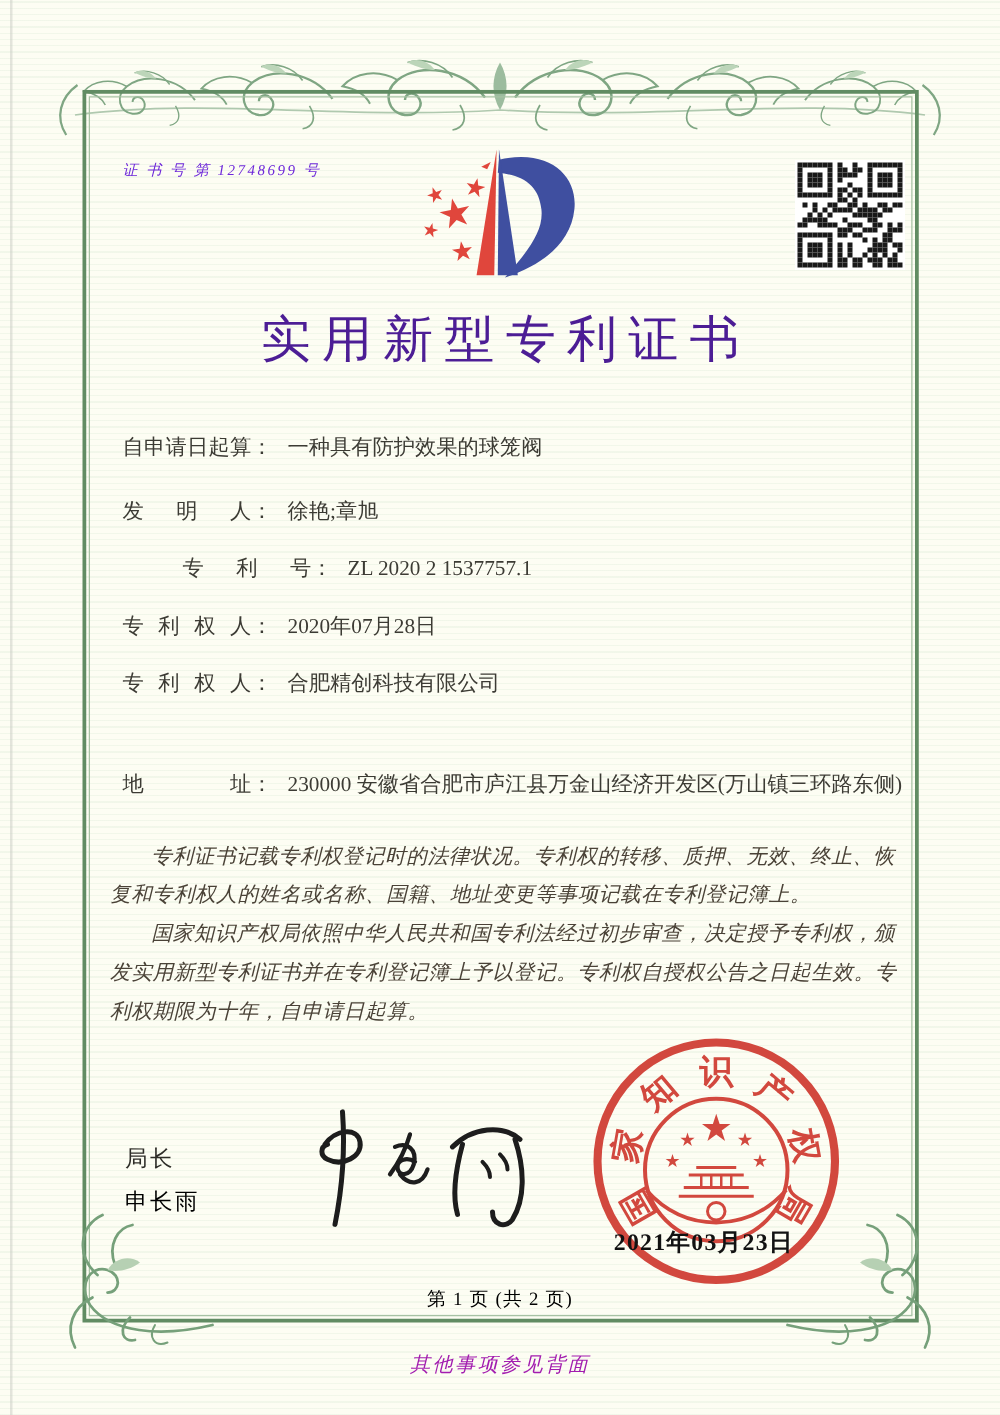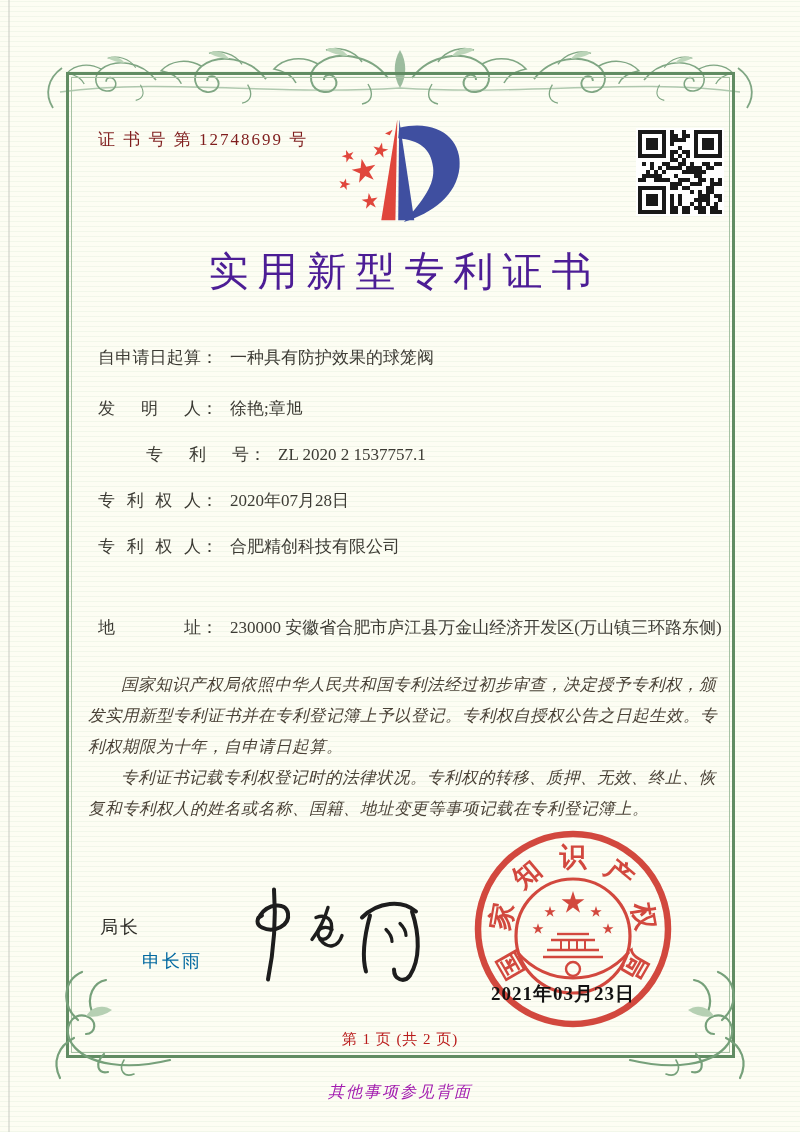--- a/index.html
+++ b/index.html
@@ -10,43 +10,43 @@
     background:repeating-linear-gradient(0deg, rgba(165,205,170,0.13) 0 1px, transparent 1px 5px);
     pointer-events:none; }
   .scan-edge { position:absolute; left:8px; top:0; bottom:0; width:2px; background:rgba(195,198,190,0.45); }
   .abs { position:absolute; }
 
   
   .frame { position:absolute; left:66px; top:72px; width:669px; height:986px;
     border:3px solid #618c63; }
   .frame-inner { position:absolute; inset:2px; border:1px solid #a7c2a4; }
 
-  .cert-no { left:98px; top:128px; font-size:17px; letter-spacing:2px; color:#7f1d1d; }
+  .cert-no { left:98px; top:128px; font-size:12px; letter-spacing:2px; color:#6d28d9;font-style:italic; }
 
   .title { left:0; right:0; top:244px; text-align:center; font-size:40px; color:#4c1d95;
     letter-spacing:9px; padding-left:9px; font-weight:500; }
 
   .row { position:absolute; left:98px; font-size:17px; color:#3c3b34; line-height:25px; white-space:nowrap; }
   .f-label { display:inline-block; width:103px; text-align:justify; text-align-last:justify; vertical-align:top; }
   .f-colon { display:inline-block; vertical-align:top; }
   .f-value { display:inline-block; margin-left:12px; vertical-align:top; color:#3c3b34; }
   .f-value.wrap { white-space:normal; width:516px; line-height:25px; }
   .pair2 { position:absolute; left:304px; top:0; }
 
   .paras { position:absolute; left:88px; top:669px; width:630px; font-size:16.5px; line-height:31px;
     color:#4a4237; font-style:italic; }
   .paras p { text-indent:2em; margin:0; letter-spacing:0.5px; }
 
   .signer-title { left:100px; top:915px; font-size:18px; color:#2e2d28; letter-spacing:2px; }
-  .signer-name { left:100px; top:949px; font-size:18px; color:#0369a1; letter-spacing:2px;margin-left:42px; }
+  .signer-name { left:100px; top:949px; font-size:18px; color:#000000; letter-spacing:2px; }
 
   .seal-date { left:491px; top:981px; font-size:19px; font-weight:600; color:#121212;
     letter-spacing:1px; z-index:6; }
 
-  .page-num { left:0; right:0; top:1030px; text-align:center; font-size:15px; color:#b91c1c; letter-spacing:1px; }
+  .page-num { left:0; right:0; top:1030px; text-align:center; font-size:15px; color:#000000; letter-spacing:1px; }
   .back-note { left:0; right:0; top:1082px; text-align:center; font-size:16px; color:#a21caf;
     font-style:italic; letter-spacing:2px; }
 
   svg { display:block; }
   .seal-svg { opacity:0.93; z-index:5; }
 </style>
 </head>
 <body>
 
 <div class="page">
@@ -367,22 +367,22 @@
     <span class="f-label">专利权人</span><span class="f-colon">：</span><span class="f-value">2020年07月28日</span>
   </div>
   <div class="row" style="top:534px;">
     <span class="f-label">专利权人</span><span class="f-colon">：</span><span class="f-value">合肥精创科技有限公司</span>
   </div>
   <div class="row" style="top:615px;">
     <span class="f-label">地址</span><span class="f-colon">：</span><span class="f-value wrap">230000 安徽省合肥市庐江县万金山经济开发区(万山镇三环路东侧)</span>
   </div>
 
   <div class="paras">
+    <p>专利证书记载专利权登记时的法律状况。专利权的转移、质押、无效、终止、恢复和专利权人的姓名或名称、国籍、地址变更等事项记载在专利登记簿上。</p>
     <p>国家知识产权局依照中华人民共和国专利法经过初步审查，决定授予专利权，颁发实用新型专利证书并在专利登记簿上予以登记。专利权自授权公告之日起生效。专利权期限为十年，自申请日起算。</p>
-    <p>专利证书记载专利权登记时的法律状况。专利权的转移、质押、无效、终止、恢复和专利权人的姓名或名称、国籍、地址变更等事项记载在专利登记簿上。</p>
   </div>
 
   <div class="abs signer-title">局长</div>
   <div class="abs signer-name">申长雨</div>
 
   <svg class="abs" style="left:216px;top:876px;" width="215" height="115" viewBox="0 0 215 112">
     <g fill="none" stroke="#1d1d1d" stroke-width="4" stroke-linecap="round">
       <path d="M44,38 C52,26 70,24 72,36 C74,48 58,56 46,50 C40,47 40,40 46,38"></path>
       <path d="M58,12 C60,40 58,72 52,102"></path>
       <path d="M112,30 C108,44 102,54 96,62" stroke-width="3.4"></path>

